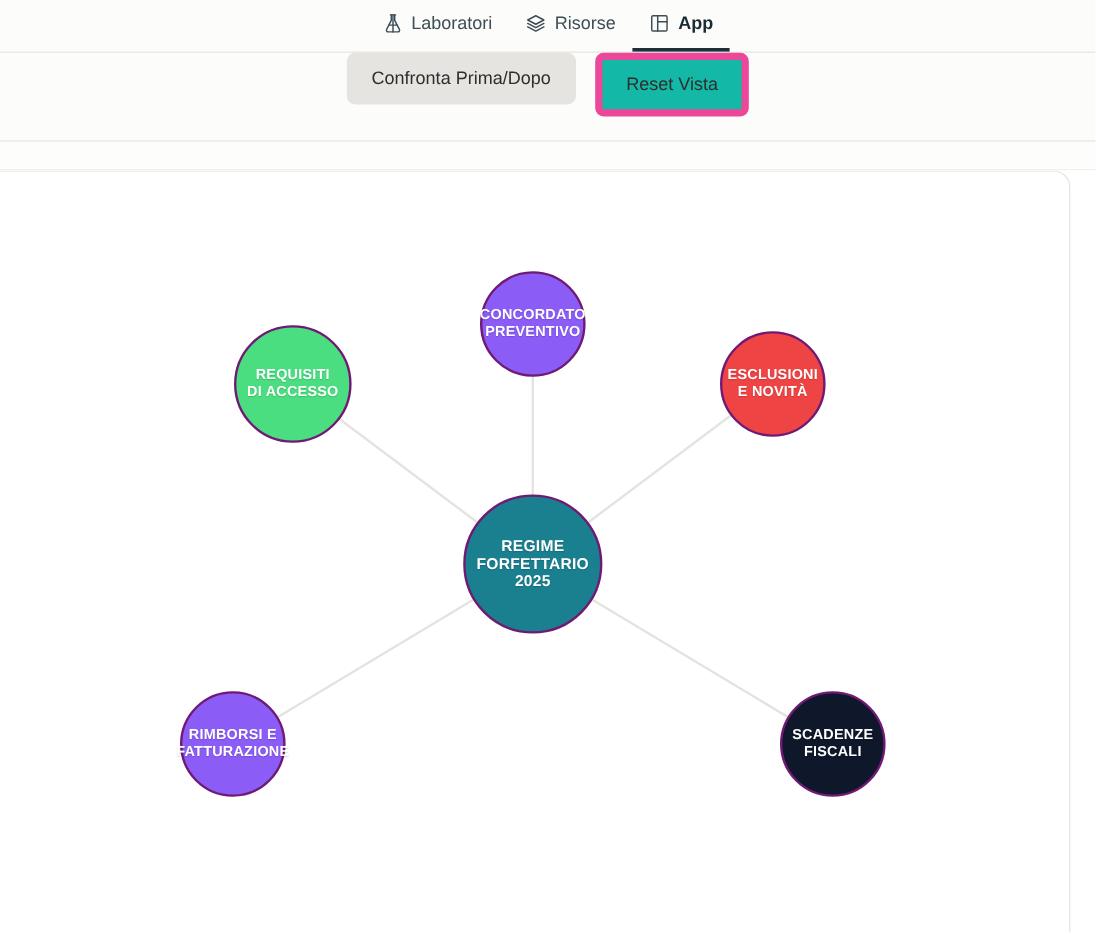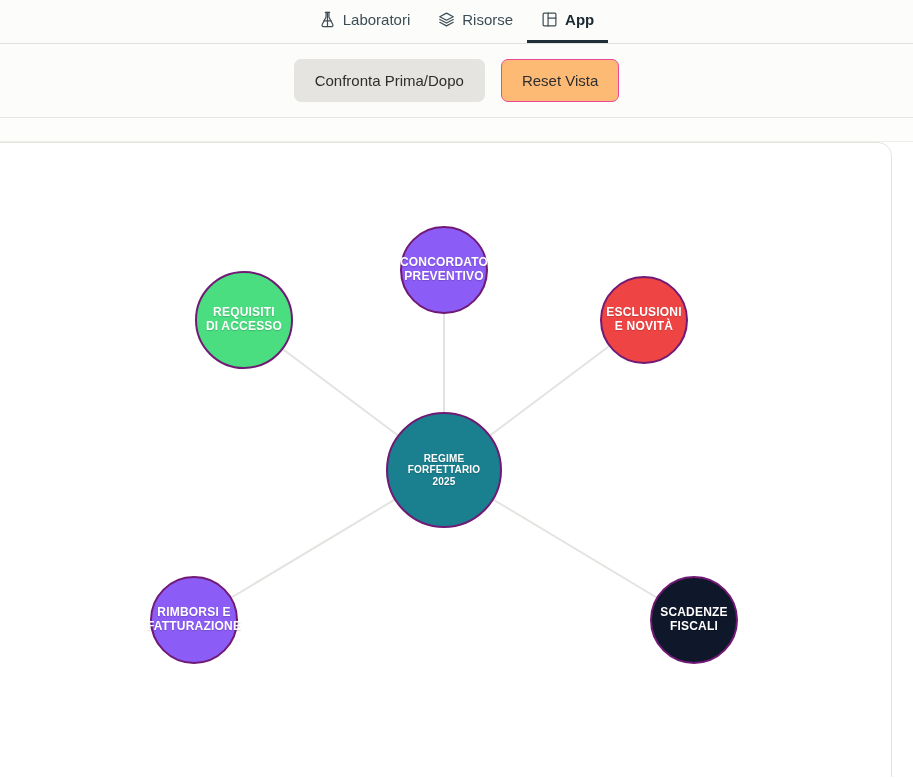--- a/index.html
+++ b/index.html
@@ -57,42 +57,42 @@
   .tab .ticon svg { display: block; }
 
   
   .toolbar {
     position: relative;
     width: 913px;
     height: 74px;
     background: #fcfcfa;
     border-bottom: 1px solid #e6e6e0;
     display: flex;
-    align-items: center;
+    align-items: flex-start;
     justify-content: center;
     gap: 16px;
   }
   .btn {
     font-family: "Liberation Sans", sans-serif;
     font-size: 15px;
     color: #2e2e2e;
     padding: 13px 20px;
     border-radius: 7px;
     cursor: pointer;
     user-select: none;
     line-height: 1;
     white-space: nowrap;
   }
   .btn-filled {
     background: #e6e4e1;
     border: 1px solid #e6e4e1;
   }
   .btn-outline {
-    background: #fdba74;
-    border: 1px solid #ec4899;
+    background: #14b8a6;
+    border: 6px solid #ec4899;
   }
 
   
   .band {
     width: 913px;
     height: 24px;
     background: #fdfdfb;
     border-bottom: 1px solid #eeeee8;
   }
 
@@ -229,21 +229,21 @@
             <div>RIMBORSI E</div>
             <div>FATTURAZIONE</div>
           </div>
         </div>
         <div class="node" style="left: 650px; top: 434px; width: 88px; height: 88px; background: #0f172a; font-size: 12px;">
           <div class="lbl">
             <div>SCADENZE</div>
             <div>FISCALI</div>
           </div>
         </div>
-        <div class="node center" style="left: 386px; top: 270px; width: 116px; height: 116px; background: rgb(26, 127, 142); font-size: 10px;">
+        <div class="node center" style="left: 386px; top: 270px; width: 116px; height: 116px; background: rgb(26, 127, 142); font-size: 13px;">
           <div class="lbl">
             <div>REGIME</div>
             <div>FORFETTARIO</div>
             <div>2025</div>
           </div>
         </div>
       </div>
   </div>
 </div>
 

